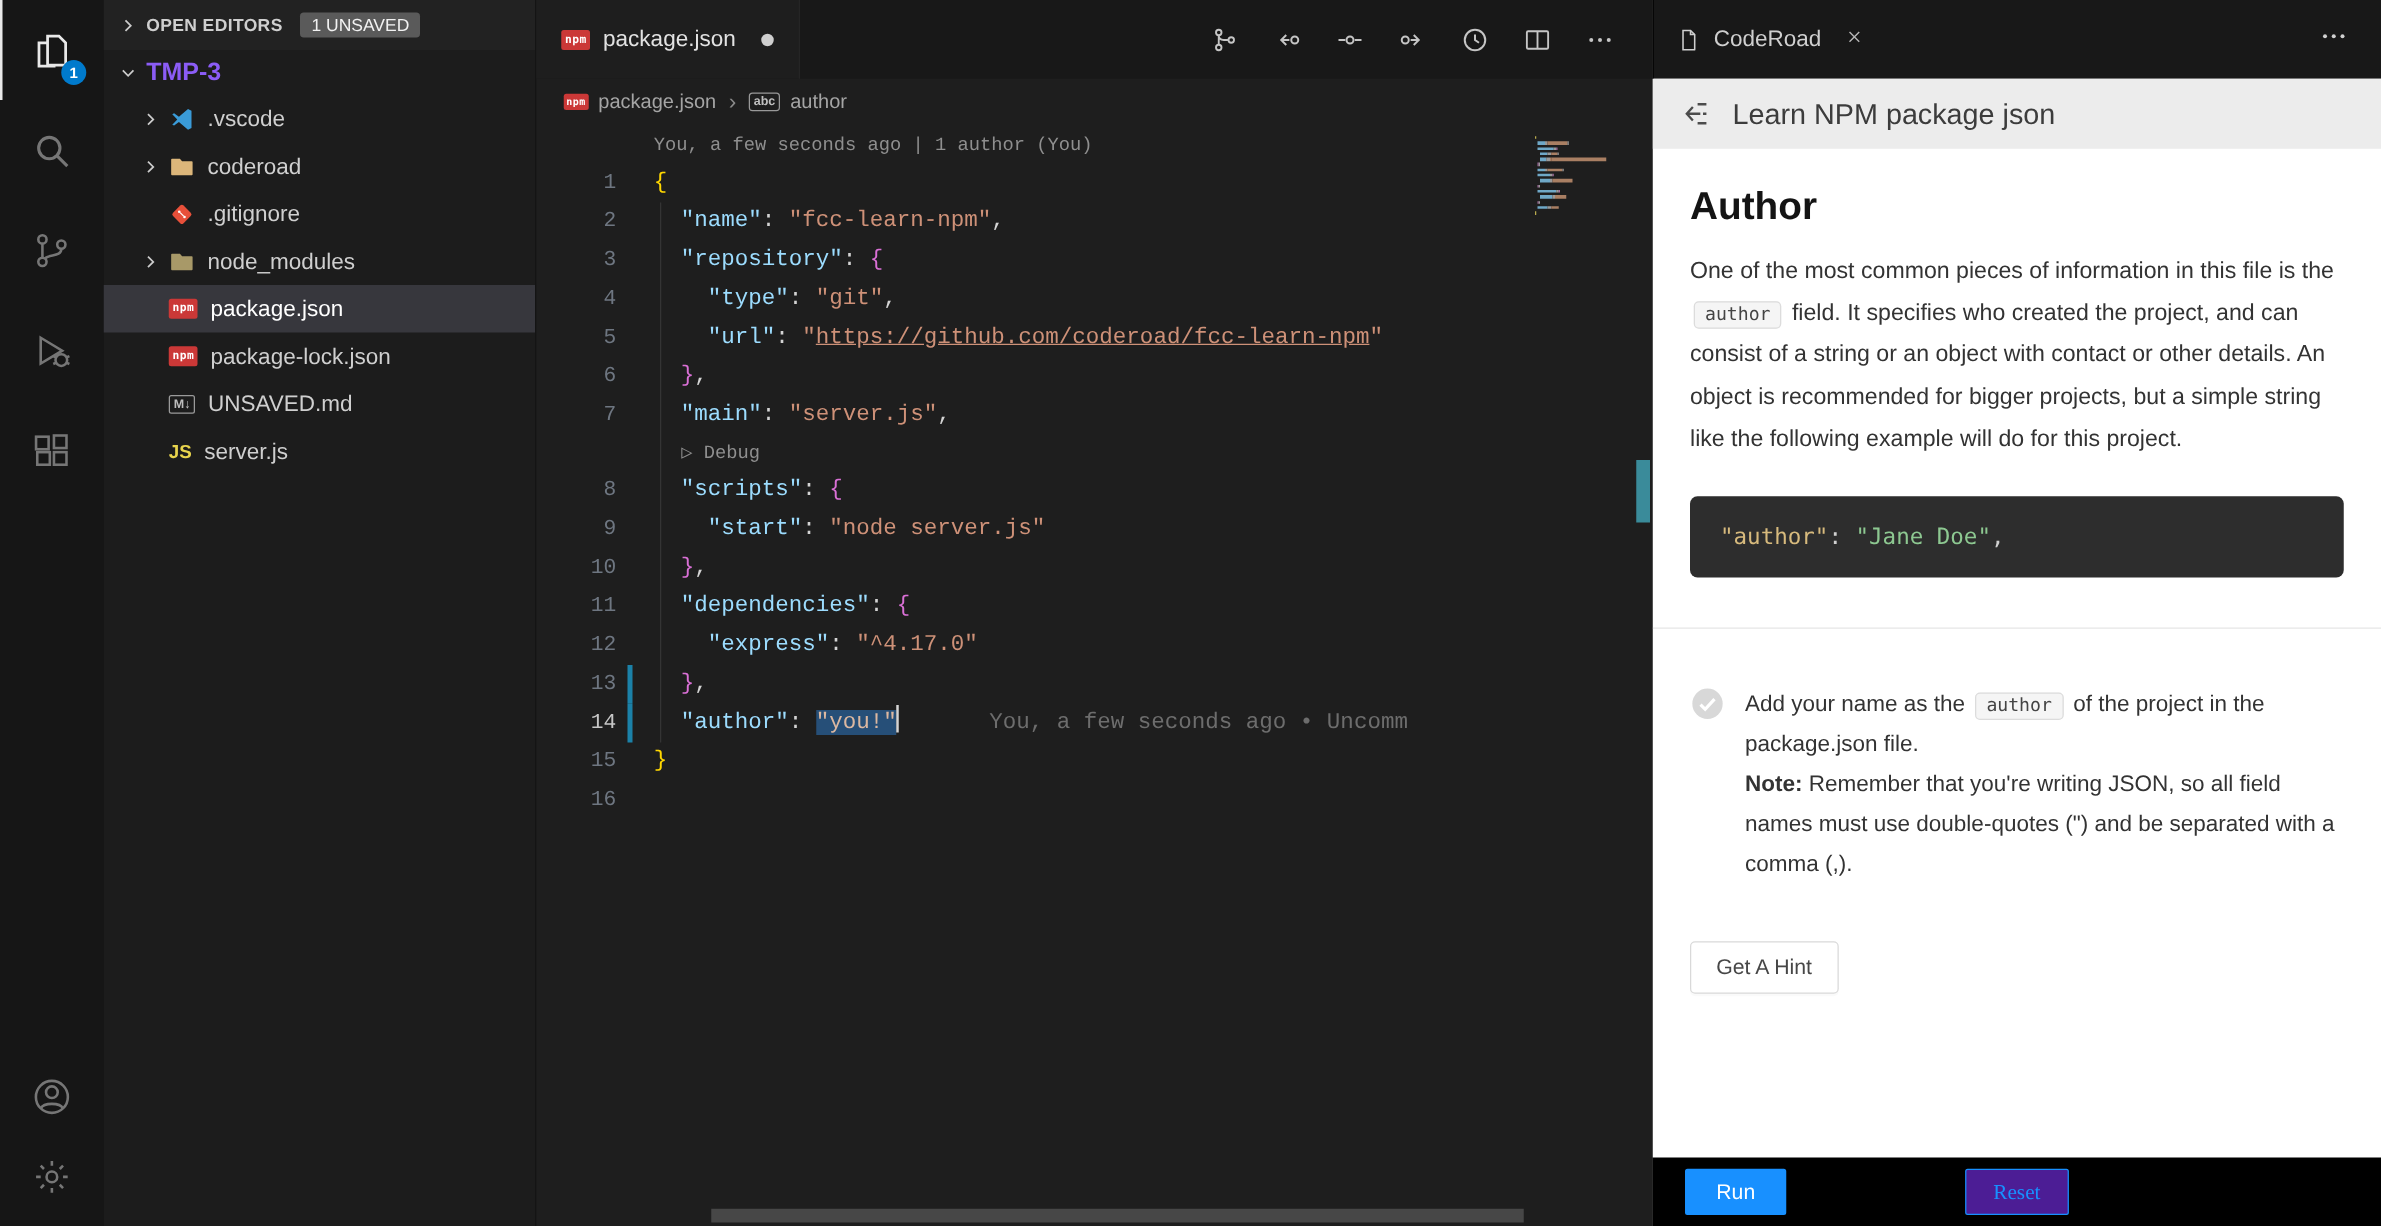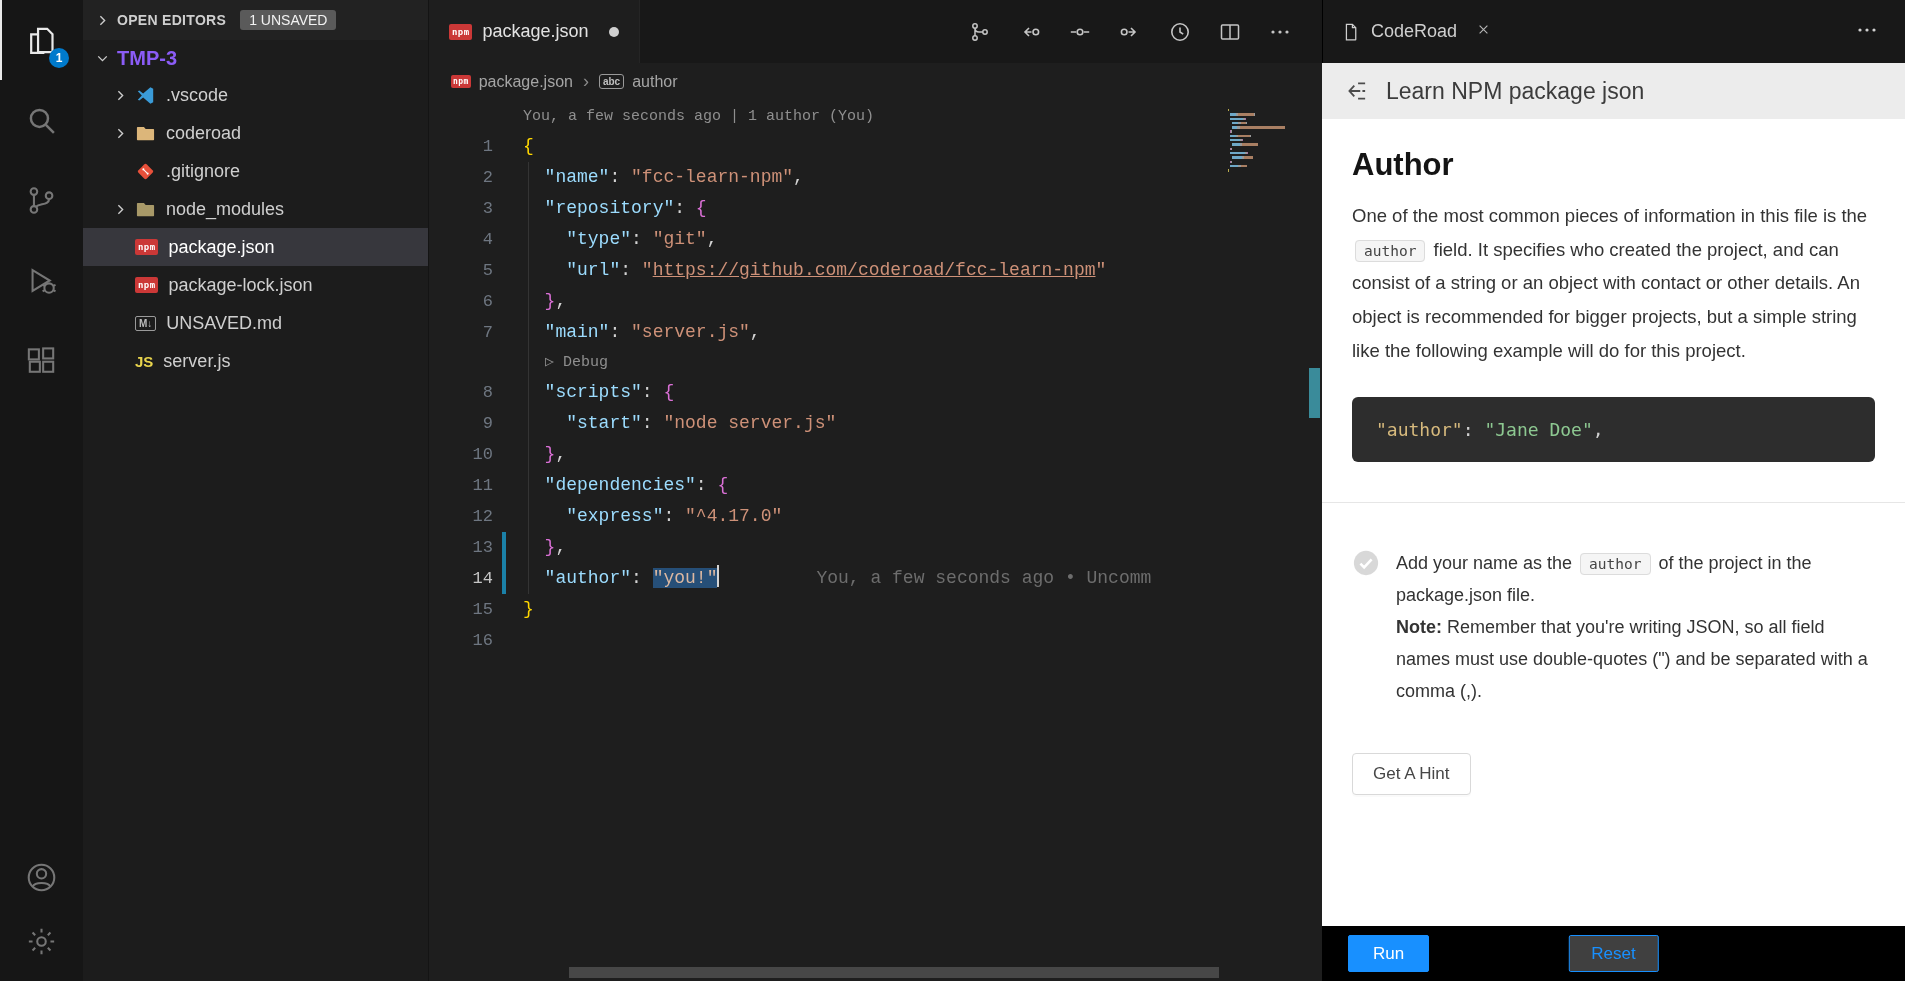--- a/index.html
+++ b/index.html
@@ -57,21 +57,21 @@
   .lnum { width:64px; text-align:right; color:#6e7681; flex:none; font-size:17px; }
   .code-row.active .lnum { color:#c6c6c6; }
   .modzone { width:30px; flex:none; position:relative; }
   .modbar { position:absolute; left:9px; top:0; bottom:0; width:4px; background:var(--modified); }
   .ltext { white-space:pre; }
   .tk-k { color:var(--key); } .tk-s { color:var(--string); }
   .tk-u { color:var(--string); text-decoration:underline; }
   .tk-b1 { color:var(--bracket1); } .tk-b2 { color:var(--bracket2); }
   .tk-p, .tk-pl { color:#d4d4d4; }
   .tk-sel { background:var(--selection); color:#dcb8a1; }
-  .tk-blame { color:#6d6d6d; margin-left:97px; }
+  .tk-blame { color:#6d6d6d; margin-left:72px; }
   .cursor { display:inline-block; width:2px; height:22px; background:#d4d4d4; vertical-align:-4px; }
   .lens-play { color:#8f8f8f; }
   .indent-guide { position:absolute; left:99px; top:62px; width:1px; height:432px; background:#343434; }
   .minimap { position:absolute; top:8px; right:18px; width:76px; overflow:hidden; }
   .mm-row { height:4.3px; display:flex; align-items:center; }
   .mm-row span { display:inline-block; height:2.4px; flex:none; }
   .overview-ruler { position:absolute; right:0; top:0; width:14px; height:100%; }
   .ov-marker { position:absolute; right:2px; top:268px; width:11px; height:50px; background:#3f9fb0; opacity:.85; }
   .hscrollbar { position:absolute; left:140px; bottom:3px; width:650px; height:11px; background:rgba(121,121,121,.45); }
 
@@ -91,21 +91,21 @@
   .inline-code { font-family:"DejaVu Sans Mono",monospace; font-size:14.5px; background:#f5f5f5; border:1px solid #dcdcdc; border-radius:4px; padding:2px 8px; color:#444; margin:0 3px; white-space:nowrap; }
   .codeblock { margin:30px 0 0; background:#2d2d2d; border-radius:6px; padding:22px 24px; font-family:"DejaVu Sans Mono",monospace; font-size:18px; }
   .cb-k { color:var(--cb_key); } .cb-v { color:var(--cb_val); } .cb-p { color:#d0d0d0; }
   .panel-divider { border:none; border-top:1px solid #e6e6e6; margin:40px -30px 0; }
   .task { display:flex; gap:16px; margin-top:44px; align-items:flex-start; }
   .check { flex:none; margin-top:2px; } .check svg { width:28px; height:28px; }
   .task-text { font-size:18px; line-height:1.78; color:#333; }
   .hint-btn { margin-top:46px; background:#fff; border:1px solid #d9d9d9; border-radius:4px; padding:10px 20px; font-size:17px; color:#474747; font-family:"Liberation Sans",sans-serif; cursor:pointer; box-shadow:0 2px 0 rgba(0,0,0,.02); }
   .panel-footer { height:55px; background:#000; position:relative; flex:none; }
   .run-btn { position:absolute; left:26px; top:9px; height:37px; padding:0 24px; background:var(--run); color:#fff; border:1px solid var(--run); border-radius:2px; font-size:17px; font-family:"Liberation Sans",sans-serif; cursor:pointer; }
-  .reset-btn { position:absolute; left:50%; transform:translateX(-50%); top:9px; height:37px; padding:0 22px; background:#404040; color:var(--run); border:1px solid var(--run); border-radius:2px; font-size:17px; font-family:Liberation Sans, sans-serif; cursor:pointer; }
+  .reset-btn { position:absolute; left:50%; transform:translateX(-50%); top:9px; height:37px; padding:0 22px; background:#4c1d95; color:var(--run); border:1px solid var(--run); border-radius:2px; font-size:17px; font-family:Liberation Serif, serif; cursor:pointer; }
 </style>
 </head>
 <body>
 
 <div class="app">
 
   <div class="activity-bar">
     <div id="activity-items">
         <div class="ab-item active">
           <svg viewBox="0 0 24 24" fill="none" stroke="currentColor" stroke-width="1.6">

